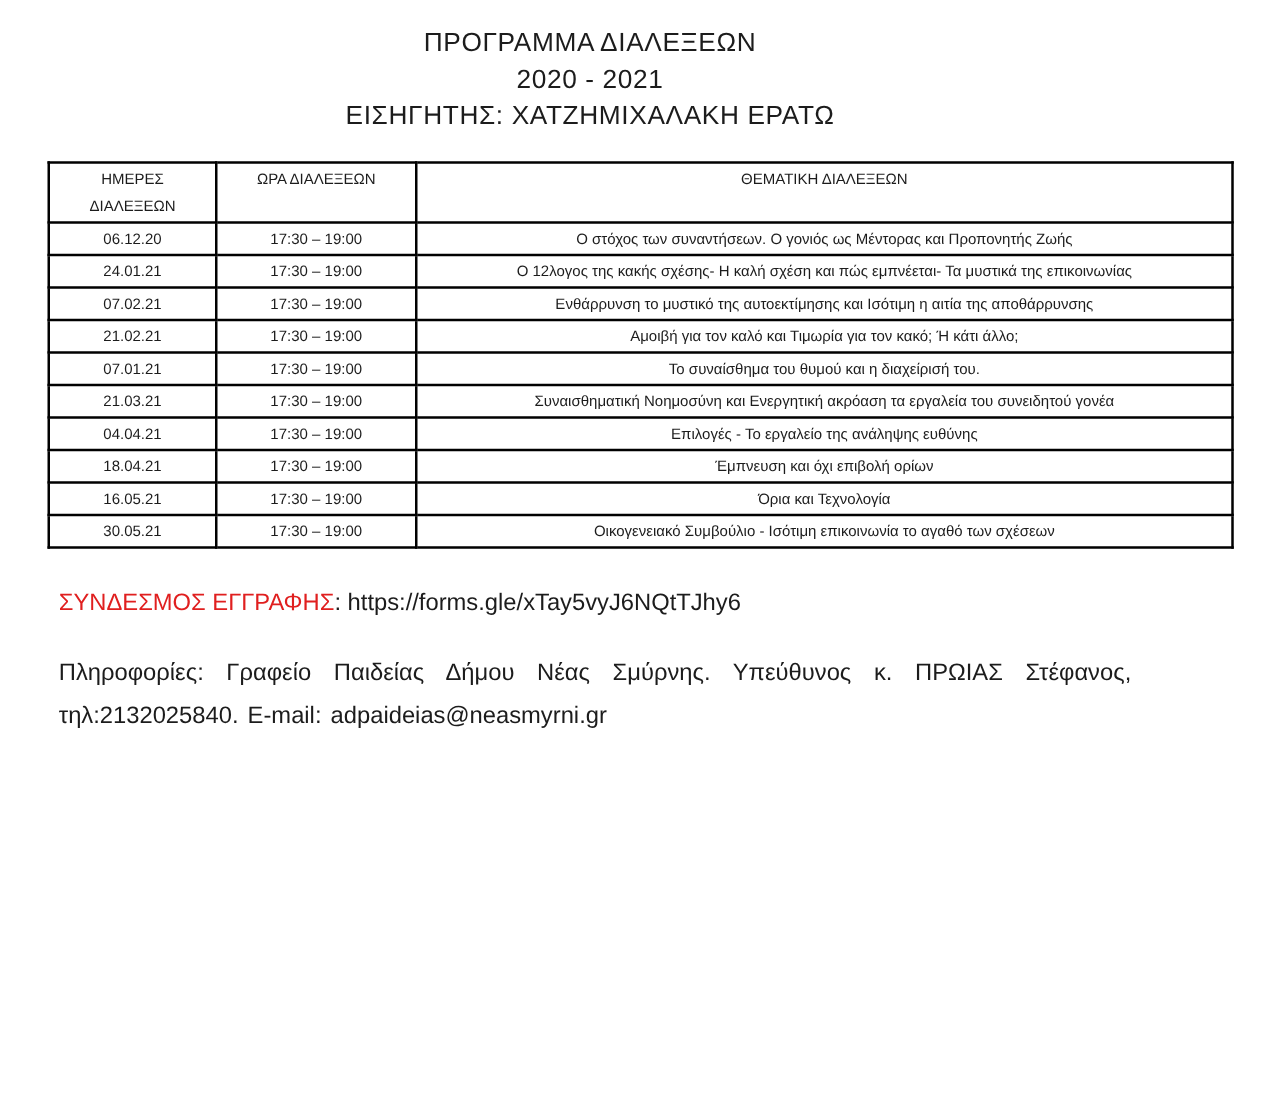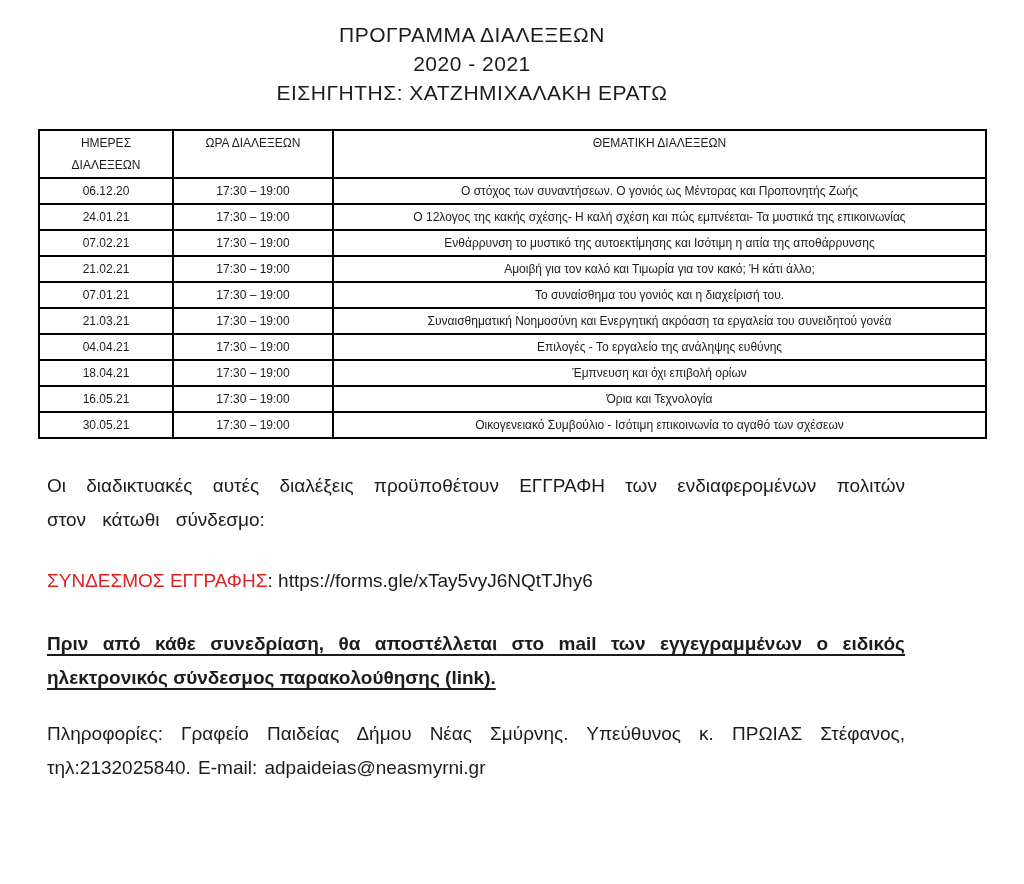--- a/index.html
+++ b/index.html
@@ -110,21 +110,21 @@
         <td>Ενθάρρυνση το μυστικό της αυτοεκτίμησης και Ισότιμη η αιτία της αποθάρρυνσης</td>
       </tr>
         <tr>
         <td>21.02.21</td>
         <td>17:30 – 19:00</td>
         <td>Αμοιβή για τον καλό και Τιμωρία για τον κακό; Ή κάτι άλλο;</td>
       </tr>
         <tr>
         <td>07.01.21</td>
         <td>17:30 – 19:00</td>
-        <td>Το συναίσθημα του γονιός και η διαχείρισή του.</td>
+        <td>Το συναίσθημα του θυμού και η διαχείρισή του.</td>
       </tr>
         <tr>
         <td>21.03.21</td>
         <td>17:30 – 19:00</td>
         <td>Συναισθηματική Νοημοσύνη και Ενεργητική ακρόαση τα εργαλεία του συνειδητού γονέα</td>
       </tr>
         <tr>
         <td>04.04.21</td>
         <td>17:30 – 19:00</td>
         <td>Επιλογές - Το εργαλείο της ανάληψης ευθύνης</td>
@@ -141,19 +141,17 @@
       </tr>
         <tr>
         <td>30.05.21</td>
         <td>17:30 – 19:00</td>
         <td>Οικογενειακό Συμβούλιο - Ισότιμη επικοινωνία το αγαθό των σχέσεων</td>
       </tr>
       </tbody>
   </table>
 
   <div class="body-text">
-    <p class="para justify p-intro">Οι διαδικτυακές αυτές διαλέξεις προϋποθέτουν ΕΓΓΡΑΦΗ των ενδιαφερομένων πολιτών στον κάτωθι σύνδεσμο:</p>
     <p class="para p-link"><span class="red-label">ΣΥΝΔΕΣΜΟΣ ΕΓΓΡΑΦΗΣ</span><span>: </span><span>https://forms.gle/xTay5vyJ6NQtTJhy6</span></p>
-    <p class="para justify p-notice">Πριν από κάθε συνεδρίαση, θα αποστέλλεται στο mail των εγγεγραμμένων ο ειδικός ηλεκτρονικός σύνδεσμος παρακολούθησης (link).</p>
     <p class="para justify p-info">Πληροφορίες: Γραφείο Παιδείας Δήμου Νέας Σμύρνης. Υπεύθυνος κ. ΠΡΩΙΑΣ Στέφανος, τηλ:2132025840. E-mail: adpaideias@neasmyrni.gr</p>
   </div>
 
 </div>
 
 </body></html>

